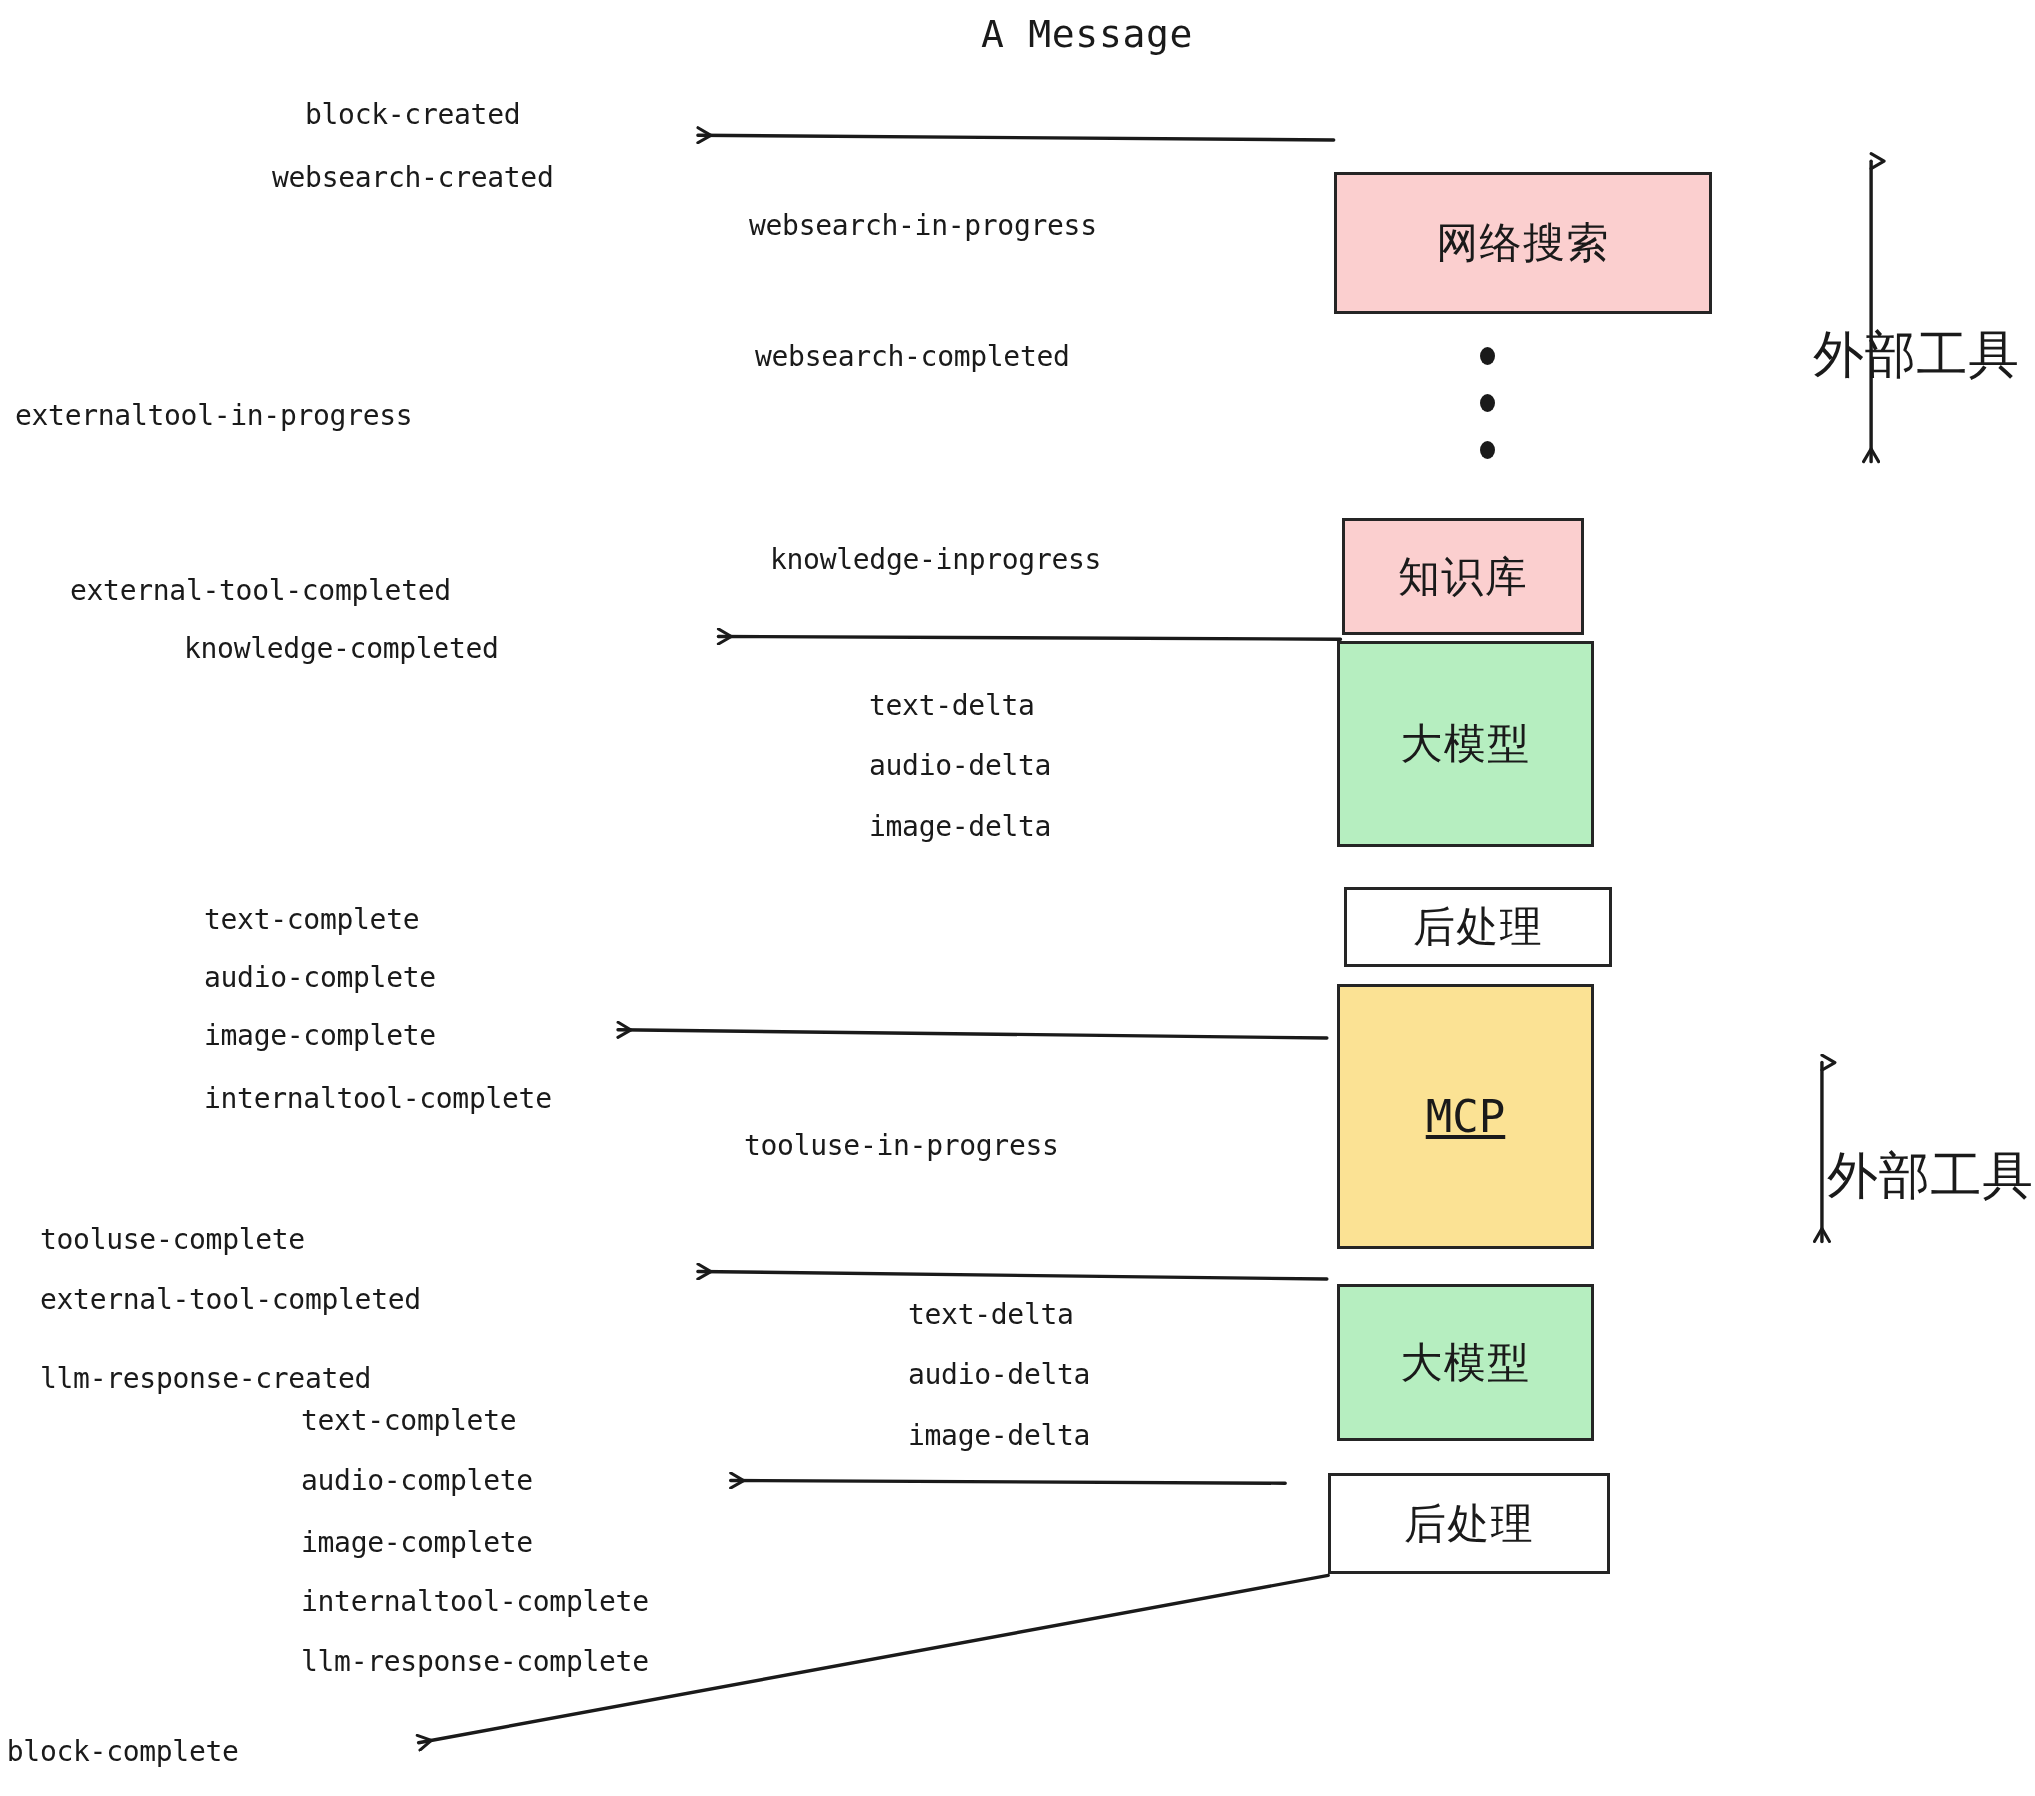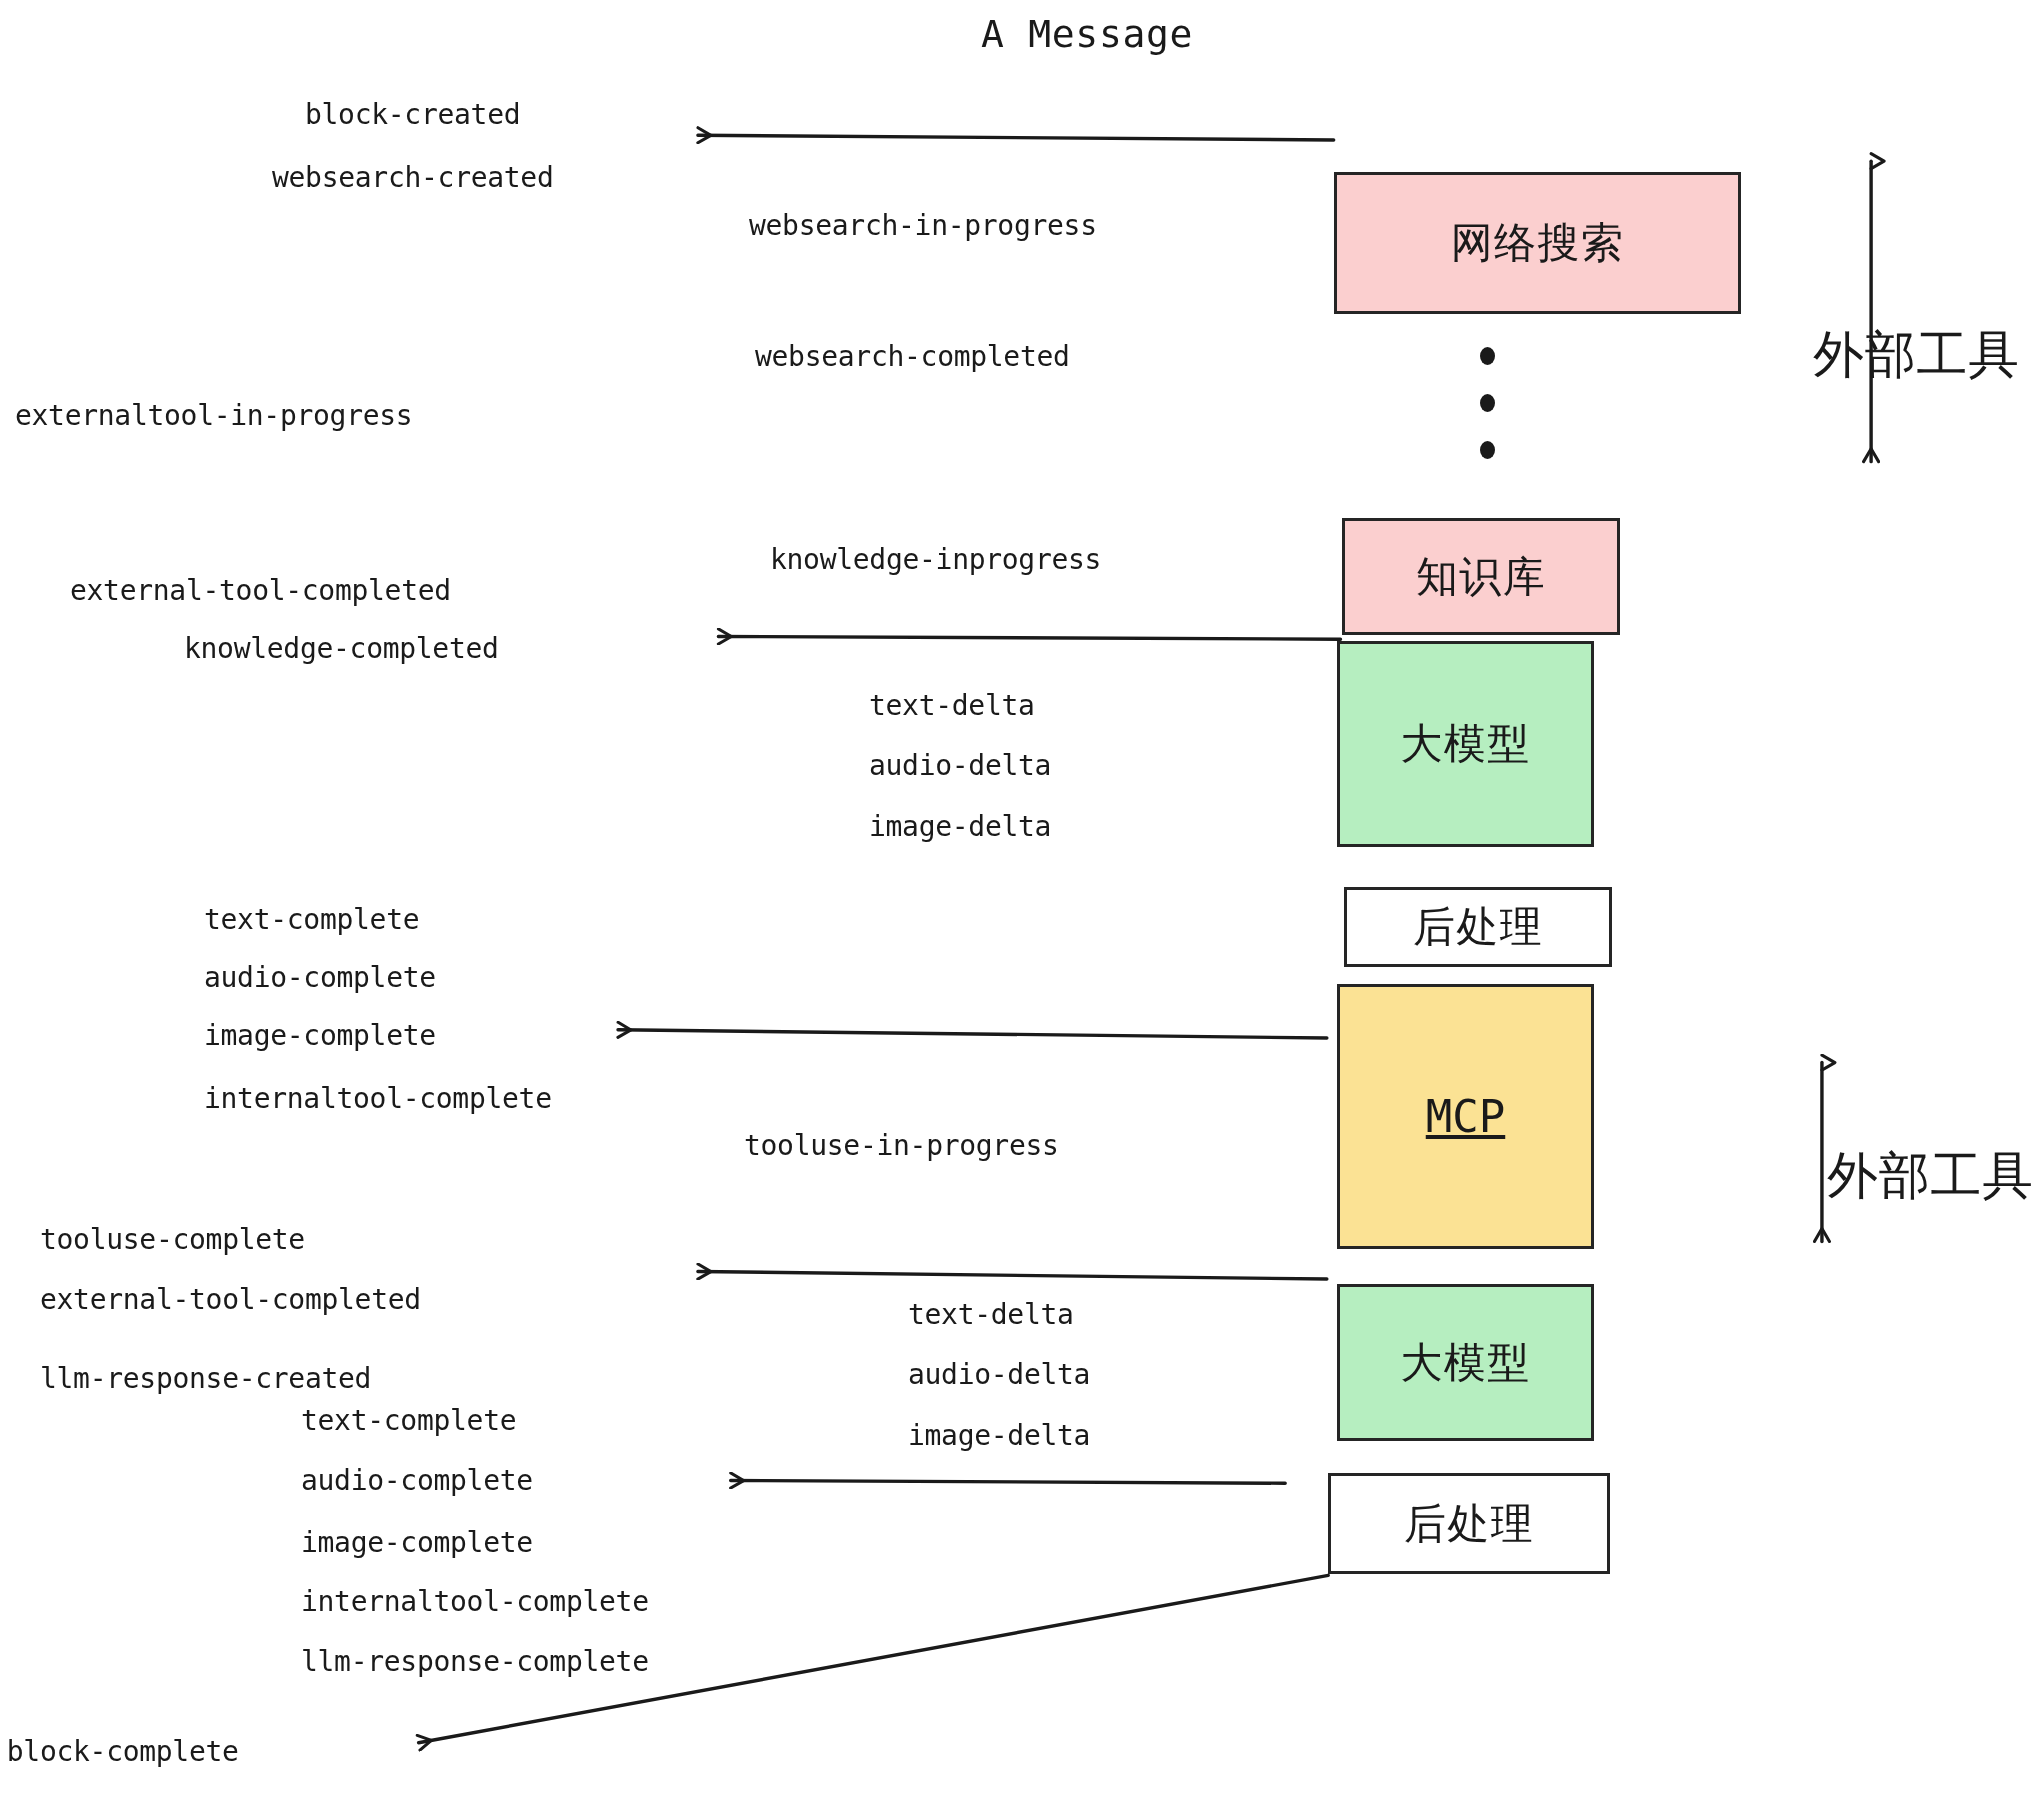--- a/index.html
+++ b/index.html
@@ -105,22 +105,22 @@
       </g>
     <g id="double-arrow-group" stroke="#1a1a1a" stroke-width="5" fill="none" stroke-linecap="round">
         <line x1="2740" y1="236" x2="2740" y2="676" marker-start="url(#ahu)" marker-end="url(#ah)"></line>
         <line x1="2668" y1="1556" x2="2668" y2="1818" marker-start="url(#ahu)" marker-end="url(#ah)"></line>
       </g>
   </svg>
 
   <div class="title" style="left:981px; top:12.3px;">A Message</div>
 
   <div id="nodes">
-      <div class="boxnode" style="left: 1334px; top: 172px; width: 407px; height: 142px; background: rgb(251, 207, 207); border-color: rgb(37, 37, 37);">网络搜索</div>
-      <div class="boxnode" style="left: 1342px; top: 518px; width: 278px; height: 117px; background: rgb(251, 207, 207); border-color: rgb(37, 37, 37);">知识库</div>
+      <div class="boxnode" style="left: 1334px; top: 172px; width: 378px; height: 142px; background: rgb(251, 207, 207); border-color: rgb(37, 37, 37);">网络搜索</div>
+      <div class="boxnode" style="left: 1342px; top: 518px; width: 242px; height: 117px; background: rgb(251, 207, 207); border-color: rgb(37, 37, 37);">知识库</div>
       <div class="boxnode" style="left: 1337px; top: 641px; width: 257px; height: 206px; background: rgb(182, 238, 192); border-color: rgb(37, 37, 37);">大模型</div>
       <div class="boxnode" style="left: 1344px; top: 887px; width: 268px; height: 80px; background: rgb(255, 255, 255); border-color: rgb(37, 37, 37);">后处理</div>
       <div class="boxnode mcp" style="left: 1337px; top: 984px; width: 257px; height: 265px; background: rgb(251, 226, 148); border-color: rgb(37, 37, 37);">MCP</div>
       <div class="boxnode" style="left: 1337px; top: 1284px; width: 257px; height: 157px; background: rgb(182, 238, 192); border-color: rgb(37, 37, 37);">大模型</div>
       <div class="boxnode" style="left: 1328px; top: 1473px; width: 282px; height: 101px; background: rgb(255, 255, 255); border-color: rgb(37, 37, 37);">后处理</div>
     </div>
 
   <div class="vdots" id="ellipsis-el" style="left: 1480px; top: 347px;">
     <i></i>
       <i></i>

